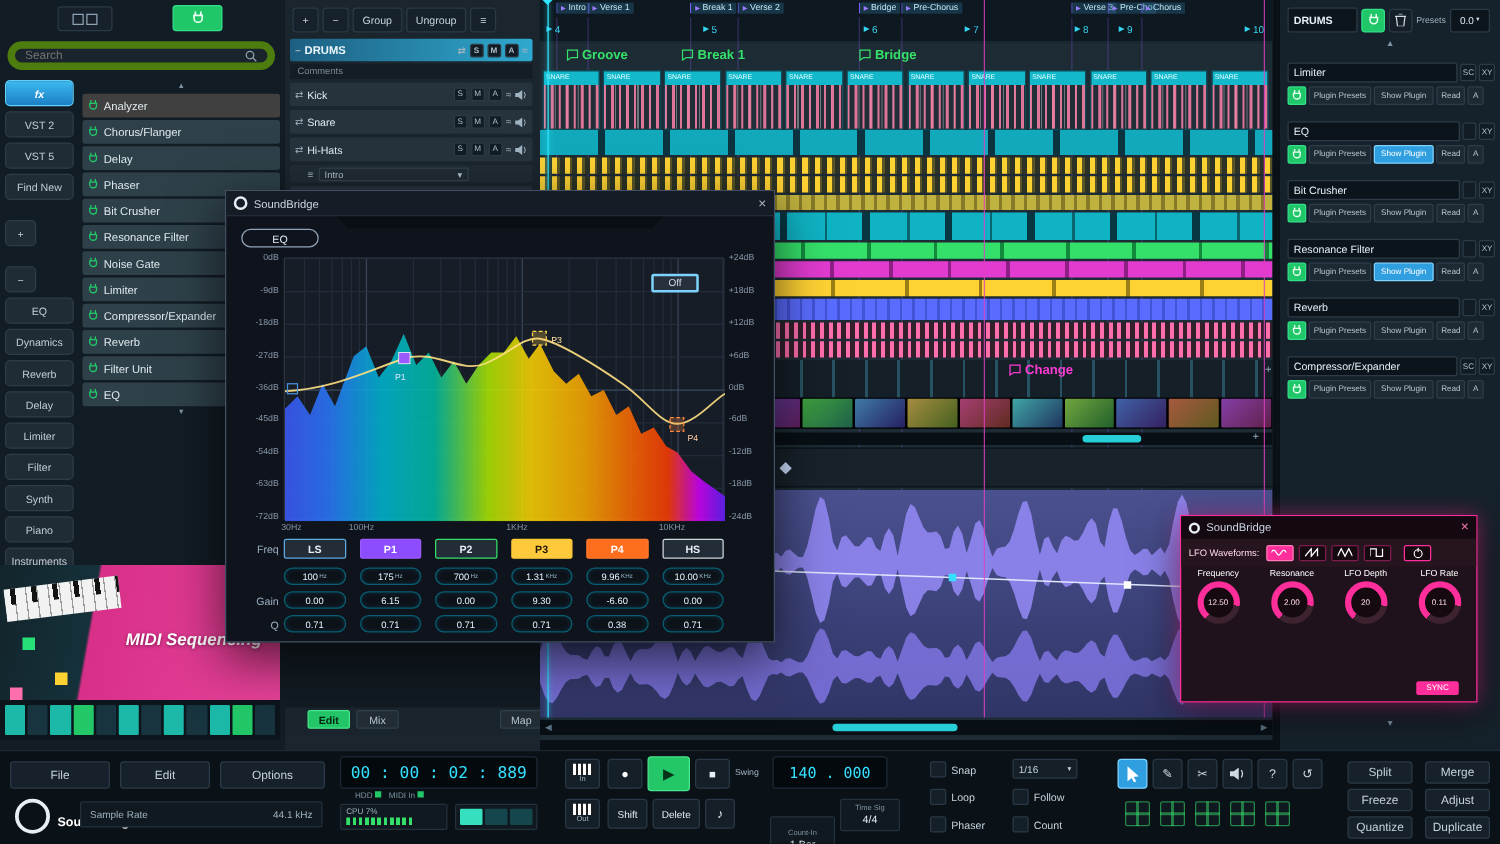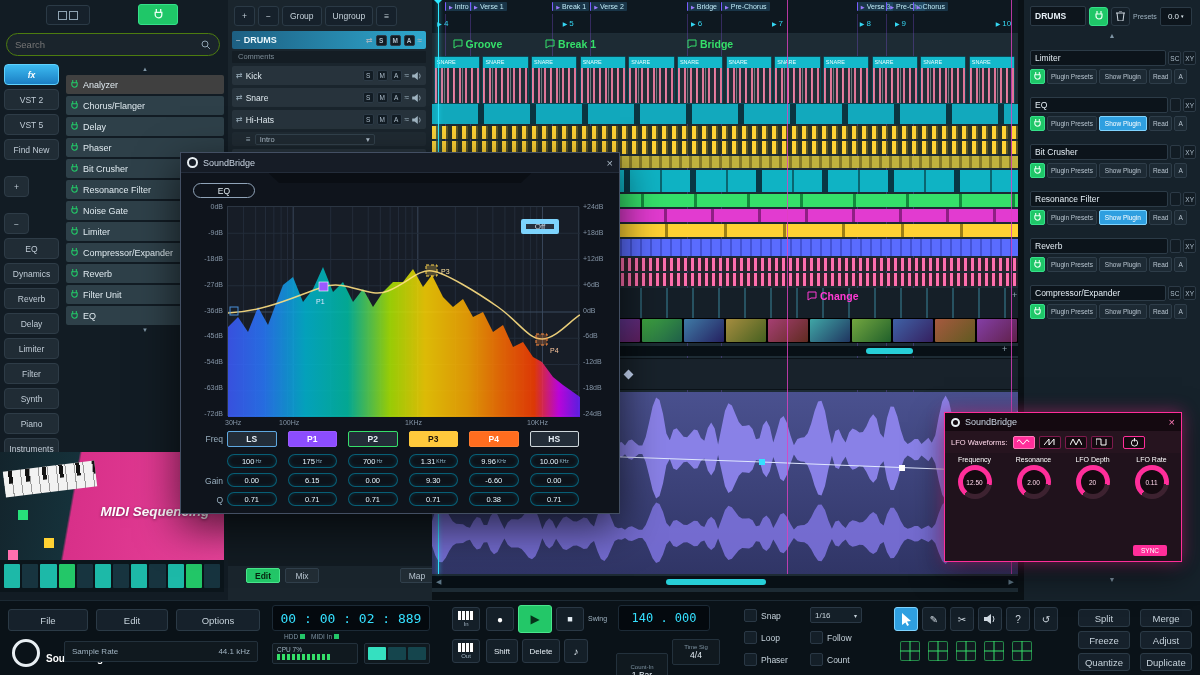--- a/index.html
+++ b/index.html
@@ -5,21 +5,21 @@
 *{margin:0;padding:0;box-sizing:border-box}
 html,body{width:1200px;height:675px;overflow:hidden}
 body{font-family:"Liberation Sans","DejaVu Sans",sans-serif;background:#05080b;color:#cfd8e0}
 #app{position:relative;width:1200px;height:675px;background:#0a1116;overflow:hidden}
 .btn{background:#16212b;border:1px solid #2b3a46;border-radius:3px;color:#c6d2db;display:flex;align-items:center;justify-content:center;cursor:pointer}
 
 #left-panel{position:absolute;left:0;top:0;width:228px;height:600px;background:#121c24}
 #lp-top-btn{position:absolute;left:46px;top:5px;width:44px;height:20px}
 #lp-top-btn .pane{width:9px;height:9px;border:1px solid #8fa3b2;margin:0 1px}
 #lp-plug-btn{position:absolute;left:138px;top:4px;width:40px;height:21px;background:#1fc768;border:1px solid #35e08a;border-radius:3px;display:flex;align-items:center;justify-content:center}
-.search-wrap{position:absolute;left:6px;top:33px;width:214px;height:23px;background:#1a242c;border:1px solid #4d7c0f;border-radius:12px;display:flex;align-items:center;padding:0 8px}
+.search-wrap{position:absolute;left:6px;top:33px;width:214px;height:23px;background:#1a242c;border:6px solid #4d7c0f;border-radius:12px;display:flex;align-items:center;padding:0 8px}
 .search-wrap input{flex:1;background:transparent;border:none;outline:none;color:#aebecb;font-size:9.5px;font-family:inherit}
 #cat-col{position:absolute;left:4px;top:64px;width:60px}
 .cat{display:inline-block;width:55px;height:21px;line-height:21px;text-align:center;background:#202c35;border:1px solid #2e3c47;border-radius:4px;font-size:8.5px;color:#c0ccd6;margin-bottom:4px;vertical-align:top}
 .cat.active{background:linear-gradient(180deg,#3cbaf0,#1b7fc4);border-color:#5fd2ff;color:#fff;font-style:italic;font-weight:bold}
 .cat.mini{width:25px;margin-right:3px}
 .cat.gap{margin-top:12px}
 #plug-list{position:absolute;left:66px;top:66px;width:158px}
 #plug-list .scroll-arrow{display:block;text-align:center;font-size:6px;color:#7e94a4;height:9px}
 .plug-item{height:19px;margin-bottom:2px;background:#2e4049;border-radius:2px;display:flex;align-items:center;padding:0 4px;gap:4px;font-size:9px;color:#dfe9ef;overflow:hidden;white-space:nowrap}
 .plug-item.active{background:#404040}
@@ -110,21 +110,21 @@
 #rp-expand{position:absolute;left:0;top:576px;width:100%;text-align:center;font-size:7px;color:#7e94a4}
 
 #eq-window{position:absolute;left:180px;top:152px;width:440px;height:362px;background:#0f141c;border:1px solid #434f63;box-shadow:0 14px 40px rgba(0,0,0,.65);z-index:30}
 #eq-titlebar{height:20px;background:#161c26;display:flex;align-items:center;gap:5px;padding:0 6px;border-bottom:1px solid #232c3a}
 .win-logo{width:11px;height:11px;border:2px solid #e8eef2;border-radius:50%}
 .win-title{flex:1;font-size:9px;color:#c9d4e2}
 .win-close{font-size:11px;color:#aab8c5}
 #eq-deco{position:absolute;left:20%;top:20px;width:60%;height:10px;background:#0a0e14;clip-path:polygon(0 0,100% 0,96% 100%,4% 100%)}
 #eq-tab{position:absolute;left:12px;top:30px;width:62px;height:15px;border:1px solid #8fa3b8;border-radius:8px;font-size:8.5px;color:#dfe9ef;display:flex;align-items:center;justify-content:center}
 #eq-graph{position:absolute;left:46px;top:53px;width:352px;height:210px;background:#171d27;border:1px solid #2b3542}
-#eq-off-btn{position:absolute;left:340px;top:66px;width:38px;height:15px;background:#27313e;border:5px solid #7dd3fc;border-radius:2px;font-size:8px;color:#cfd9e4;display:flex;align-items:center;justify-content:center;z-index:2}
+#eq-off-btn{position:absolute;left:340px;top:66px;width:38px;height:15px;background:#27313e;border:2px solid #7dd3fc;border-radius:2px;font-size:8px;color:#cfd9e4;display:flex;align-items:center;justify-content:center;z-index:2}
 .dbcol{position:absolute;top:50px;height:214px;display:flex;flex-direction:column;justify-content:space-between;font-size:7px;color:#8494a6}
 #db-left{left:0;width:42px;text-align:right;align-items:flex-end}
 #db-right{left:402px;width:36px;align-items:flex-start}
 #freq-row{position:absolute;left:46px;top:266px;width:352px;height:10px}
 #freq-row span{position:absolute;font-size:7px;color:#8494a6}
 #eq-rows{position:absolute;left:0;top:278px;width:100%}
 .rowlab{position:absolute;left:6px;width:36px;text-align:right;font-size:8.5px;color:#9ab0c0}
 #band-grid{position:absolute;left:46px;top:278px;width:352px;display:flex;gap:11px}
 .bandcol{flex:1;display:flex;flex-direction:column}
 .band-btn{height:16px;background:#232d38;border:1px solid #3c4a5a;border-radius:2px;font-size:8.5px;font-weight:bold;color:#e5eef5;display:flex;align-items:center;justify-content:center;margin-bottom:7px}

